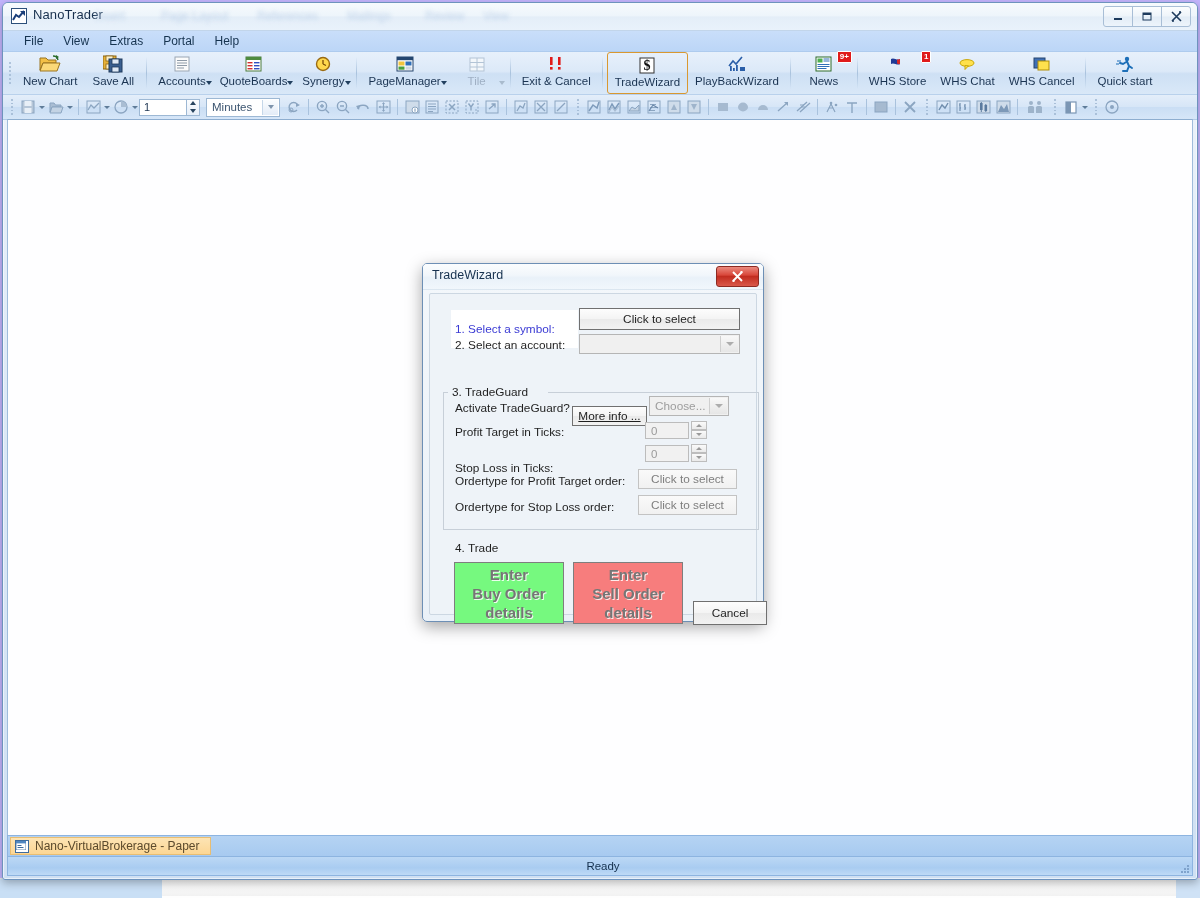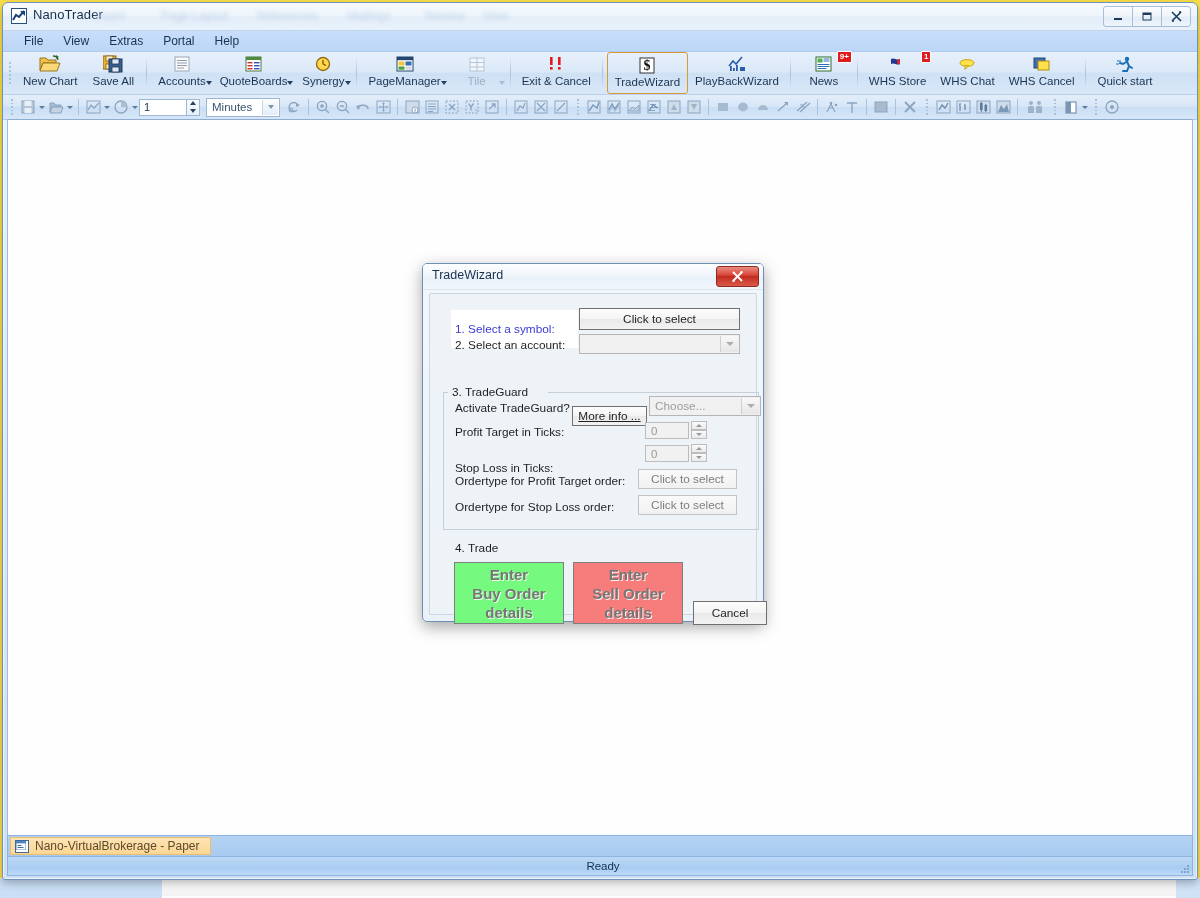--- a/index.html
+++ b/index.html
@@ -4,21 +4,21 @@
 <title>NanoTrader</title>
 <style>
   html, body {
     margin: 0; padding: 0;
     width: 1200px; height: 898px;
     overflow: hidden;
     background: #ffffff;
     font-family: "Liberation Sans", sans-serif;
     -webkit-font-smoothing: antialiased;
   }
-  #root { position: relative; width: 1200px; height: 898px; background:#fde047; }
+  #root { position: relative; width: 1200px; height: 898px; background:#c4b5fd; }
 
   
   .window {
     position: absolute;
     left: 2px; top: 2px;
     width: 1194px; height: 876px;
     border: 1px solid #6d93bd;
     border-radius: 6px 6px 3px 3px;
     background: linear-gradient(to bottom, #eff5fb 0%, #e6eff9 22%, #dbe8f6 50%, #cfe0f3 100%);
     box-shadow: 0 3px 9px rgba(0,0,0,0.28), 0 0 0 1px rgba(255,255,255,0.55) inset;
@@ -1003,21 +1003,21 @@
           </div>
 
           <div class="groupbox">
             <div class="gb-top-left"></div>
             <div class="gb-top-right"></div>
           </div>
           <div class="gb-title">3. TradeGuard</div>
 
           <div class="fld-label" style="left:25px; top:107px;">Activate TradeGuard?</div>
           <div class="btn" style="left:142px; top:112px; width:75px; height:20px;text-decoration:underline;">More info ...</div>
-          <div class="combo" style="left:219px; top:102px; width:112px; height:20px;">
+          <div class="combo" style="left:219px; top:102px; width:80px; height:20px;">
             <span>Choose...</span>
             <span class="arrow"></span>
           </div>
 
           <div class="fld-label" style="left:25px; top:131px;">Profit Target in Ticks:</div>
           <div class="spin" style="left:215px; top:128px;">
             <div class="field">0</div>
             <div class="up"></div>
             <div class="dn"></div>
           </div>

